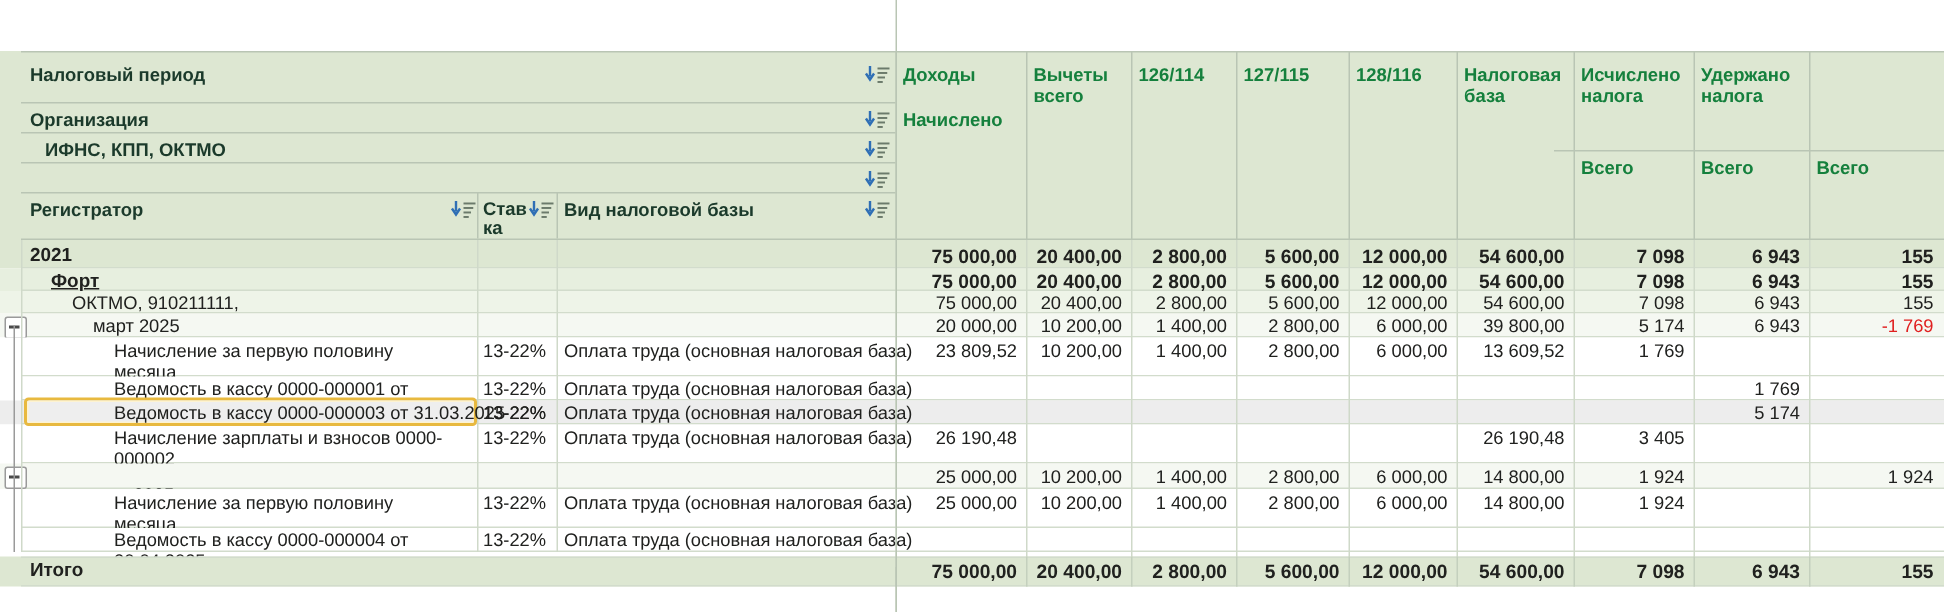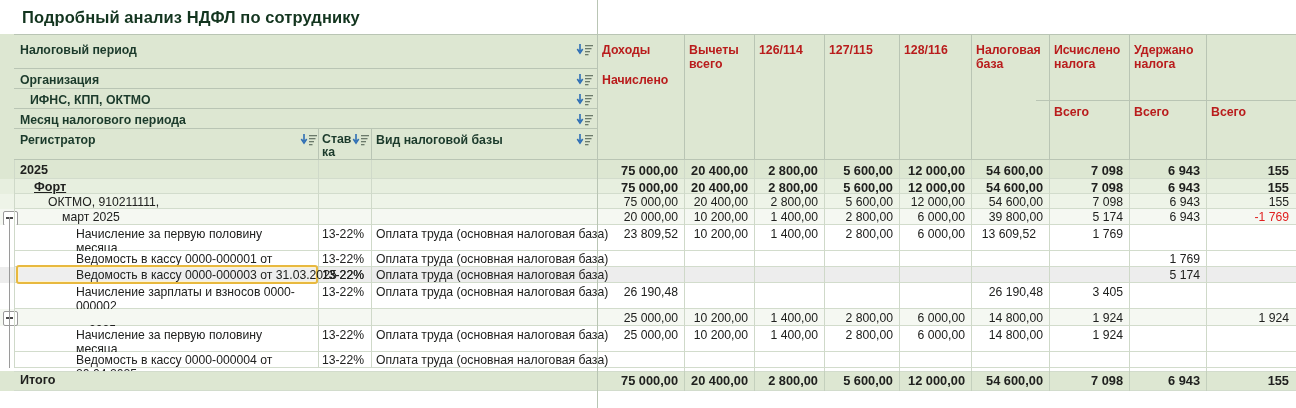--- a/index.html
+++ b/index.html
@@ -41,21 +41,21 @@
     white-space:nowrap;
   }
   .vline{position:absolute;width:1px;background:#b9c5b4;}
 
   
   .sortico{position:absolute;width:20px;height:12px;}
   .sortico svg{display:block;}
 
   
   .colhdr{
-    position:absolute;font-size:12.3px;font-weight:bold;color:#b91c1c;
+    position:absolute;font-size:12.3px;font-weight:bold;color:#15803d;
     line-height:14px;
   }
 
   
   .grid{position:absolute;left:0;top:160px;width:1296px;height:248px;background:#ffffff;}
   .row{position:absolute;left:0;width:1296px;box-sizing:border-box;}
   .row-sep{position:absolute;left:14px;width:1282px;height:1px;background:#d2dccc;}
   .celltext{
     position:absolute;font-size:12.2px;color:#20211f;line-height:13.5px;
     white-space:pre-line;
@@ -89,40 +89,34 @@
   .selrow-inner{
     position:absolute;left:0;top:0;right:0;bottom:0;
     border:1px solid #fdf3d2;box-sizing:border-box;border-radius:2px;
   }
 </style>
 </head>
 <body>
 
 <div id="root">
 
-  <div class="title-band">
-    <div class="title-box">
-      <span class="title-text">Подробный анализ НДФЛ по сотруднику</span>
-    </div>
-  </div>
 
   <div class="hdr">
 
     <div class="hrow-line" style="top:0px;   width:1282px;"></div>
     <div class="hrow-line" style="top:34px;  width:583px;"></div>
     <div class="hrow-line" style="top:54px;  width:583px;"></div>
     <div class="hrow-line" style="top:74px;  width:583px;"></div>
     <div class="hrow-line" style="top:94px;  width:583px;"></div>
     <div class="hrow-line" style="top:66px;  left:1036px; width:260px;"></div>
     <div class="hrow-line" style="top:125px; width:1282px;"></div>
 
     <span class="hlabel" style="left:20px;top:9px;">Налоговый период</span>
     <span class="hlabel" style="left:20px;top:39px;">Организация</span>
     <span class="hlabel" style="left:20px;top:59px;padding-left:10px;">ИФНС, КПП, ОКТМО</span>
-    <span class="hlabel" style="left:20px;top:79px;">Месяц налогового периода</span>
     <span class="hlabel" style="left:20px;top:99px;">Регистратор</span>
 
     <span class="sortico" style="left:576px;top:10px;">
       <svg width="20" height="12" viewBox="0 0 20 12">
           <path d="M4 0 L4 7 M1.3 5 L4 9 L6.7 5" fill="none" stroke="#2f6fb5" stroke-width="1.6"></path>
           <g fill="#6b7a6b">
             <rect x="9" y="1" width="8" height="1.3"></rect>
             <rect x="9" y="4" width="6.5" height="1.3"></rect>
             <rect x="9" y="7" width="5" height="1.3"></rect>
             <rect x="9" y="10" width="3.5" height="1.3"></rect>
@@ -258,21 +252,21 @@
     <div class="colhdr" style="left:1211px;top:71px;width:82px;">
       <div>Всего</div>
     </div>
   </div>
 
   <div class="grid">
 
     <div id="body-layer">
         <div class="row" style="top:0px;height:19px;background:#dde7d2;"></div>
         <div class="row-sep" style="top:18px;"></div>
-        <div class="celltext" style="left:20px;top:3.5px;width:275px;font-weight:bold;font-size:12.6px;">2025</div>
+        <div class="celltext" style="left:20px;top:3.5px;width:275px;font-weight:bold;font-size:12.6px;">2021</div>
         <div class="num bold" style="right:618px;top:3.5px;font-size:12.8px;">75 000,00</div>
         <div class="num bold" style="right:548px;top:3.5px;font-size:12.8px;">20 400,00</div>
         <div class="num bold" style="right:478px;top:3.5px;font-size:12.8px;">2 800,00</div>
         <div class="num bold" style="right:403px;top:3.5px;font-size:12.8px;">5 600,00</div>
         <div class="num bold" style="right:331px;top:3.5px;font-size:12.8px;">12 000,00</div>
         <div class="num bold" style="right:253px;top:3.5px;font-size:12.8px;">54 600,00</div>
         <div class="num bold" style="right:173px;top:3.5px;font-size:12.8px;">7 098</div>
         <div class="num bold" style="right:96px;top:3.5px;font-size:12.8px;">6 943</div>
         <div class="num bold" style="right:7px;top:3.5px;font-size:12.8px;">155</div>
         <div class="row" style="top:19px;height:15px;background:#e7efdf;"></div>
@@ -316,21 +310,21 @@
         <div class="row-sep" style="top:90px;"></div>
         <div class="celltext" style="left:76px;top:68px;width:219px;">Начисление за первую половину месяца
 0000-000002 от 15.03.2025</div>
         <div class="celltext" style="left:322px;top:68px;">13-22%</div>
         <div class="celltext" style="left:376px;top:68px;">Оплата труда (основная налоговая база)</div>
         <div class="num" style="right:618px;top:68px;">23 809,52</div>
         <div class="num" style="right:548px;top:68px;">10 200,00</div>
         <div class="num" style="right:478px;top:68px;">1 400,00</div>
         <div class="num" style="right:403px;top:68px;">2 800,00</div>
         <div class="num" style="right:331px;top:68px;">6 000,00</div>
-        <div class="num" style="right:260px;top:68px;">13 609,52</div>
+        <div class="num" style="right:253px;top:68px;">13 609,52</div>
         <div class="num" style="right:173px;top:68px;">1 769</div>
         <div class="row" style="top:91px;height:16px;background:#ffffff;"></div>
         <div class="row-sep" style="top:106px;"></div>
         <div class="celltext" style="left:76px;top:93px;width:219px;">Ведомость в кассу 0000-000001 от 20.03.2025</div>
         <div class="celltext" style="left:322px;top:93px;">13-22%</div>
         <div class="celltext" style="left:376px;top:93px;">Оплата труда (основная налоговая база)</div>
         <div class="num" style="right:96px;top:93px;">1 769</div>
         <div class="row" style="top:107px;height:16px;background:#ededed;"></div>
         <div class="row-sep" style="top:122px;"></div>
         <div class="celltext" style="left:76px;top:109px;width:219px;">Ведомость в кассу 0000-000003 от 31.03.2025</div>

